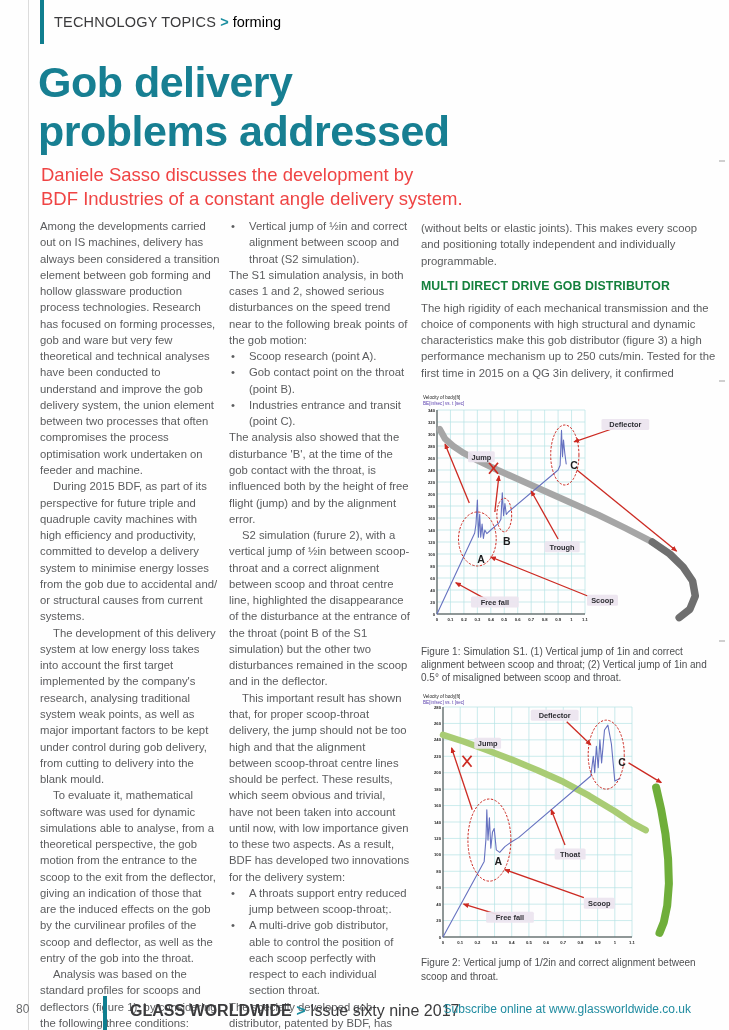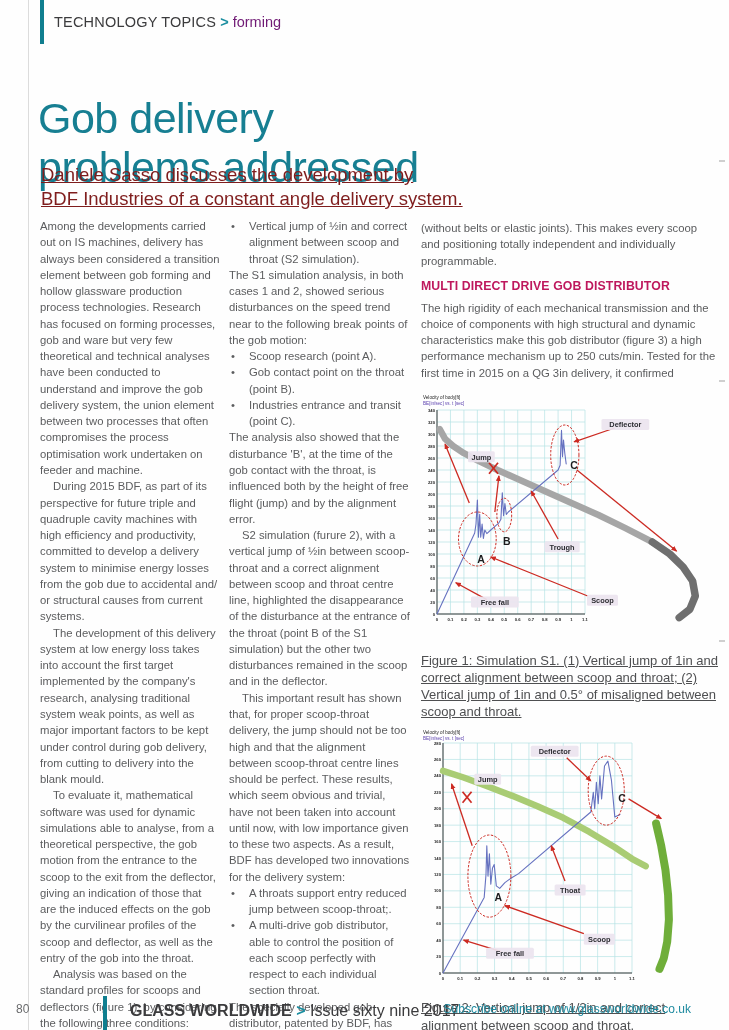--- a/index.html
+++ b/index.html
@@ -5,39 +5,39 @@
   html,body{margin:0;padding:0;background:#e8e8e8;}
   .page{position:relative;width:729px;height:1030px;background:#fefefe;margin:0 auto;
         font-family:"Liberation Sans",sans-serif;overflow:hidden;}
   .edge-line{position:absolute;left:28px;top:0;width:1px;height:100%;background:#dcdcdc;}
   .edge-mark{position:absolute;right:4px;width:6px;height:2px;background:#cfcfcf;}
 
   .kicker-bar{position:absolute;left:40px;top:0;width:4px;height:44px;background:#107e8f;}
   .kicker{position:absolute;left:54px;top:14px;font-size:14.5px;color:#3b3b3d;}
   .kicker .k-main{font-weight:normal;letter-spacing:.2px;}
   .kicker .k-sep{color:#1b8ea0;font-weight:bold;}
-  .kicker .k-sec{color:#701a75;}
-
-  .title{position:absolute;left:38px;top:58px;font-size:43px;line-height:1.13;font-weight:normal;
-         color:#177f92;letter-spacing:-.5px;margin-top:36px;}
-  .subtitle{position:absolute;left:41px;top:163px;font-size:18.5px;line-height:1.28;color:#7f1d1d;text-decoration:underline;}
+  .kicker .k-sec{color:#000000;}
+
+  .title{position:absolute;left:38px;top:58px;font-size:43px;line-height:1.13;font-weight:bold;
+         color:#177f92;letter-spacing:-.5px;}
+  .subtitle{position:absolute;left:41px;top:163px;font-size:18.5px;line-height:1.28;color:#ef4444;}
 
   .col{position:absolute;top:218px;font-size:11.3px;line-height:1.44;color:#5b5c5e;}
   .col-1{left:40px;width:180px;}
   .col-2{left:229px;width:182px;}
   .col-3{left:421px;top:220px;width:298px;}
   .bp{margin:0;text-indent:13px;}
   .bp.fi{text-indent:0;}
-  .h3{margin:9px 0 4px 0;font-size:12.3px;font-weight:bold;color:#be185d;letter-spacing:.1px;}
+  .h3{margin:9px 0 4px 0;font-size:12.3px;font-weight:bold;color:#15803d;letter-spacing:.1px;}
   .bullet{display:flex;margin:0;}
   .bullet .dot{width:18px;flex:0 0 18px;text-align:left;padding-left:2px;color:#5b5c5e;}
   .bullet .btx{flex:1;}
 
   .figure{position:relative;margin-top:12px;}
-  .fig-caption{font-size:13px;line-height:1.32;color:#4e4f51;margin-top:9px;text-decoration:underline;}
+  .fig-caption{font-size:10px;line-height:1.32;color:#4e4f51;margin-top:2px;}
   svg{display:block;}
   svg text{font-family:"Liberation Sans",sans-serif;}
 
   .footer-bar{position:absolute;left:103px;top:996px;width:4px;height:34px;background:#107e8f;}
   .footer-page{position:absolute;left:16px;top:1002px;font-size:12px;color:#6a6b6d;}
   .footer-mag{position:absolute;left:130px;top:1002px;font-size:16px;color:#3b3b3d;}
   .footer-mag .m-name{font-weight:bold;}
   .footer-mag .m-sep{color:#1b8ea0;font-weight:bold;}
   .footer-sub{position:absolute;right:38px;top:1002px;font-size:12px;color:#1f8ba0;margin-left:16px;}
 </style>

